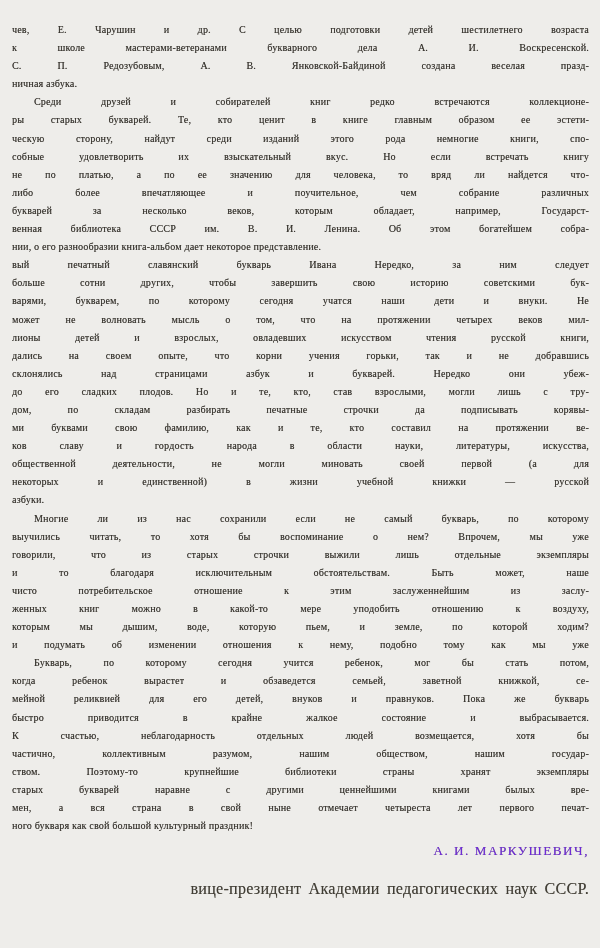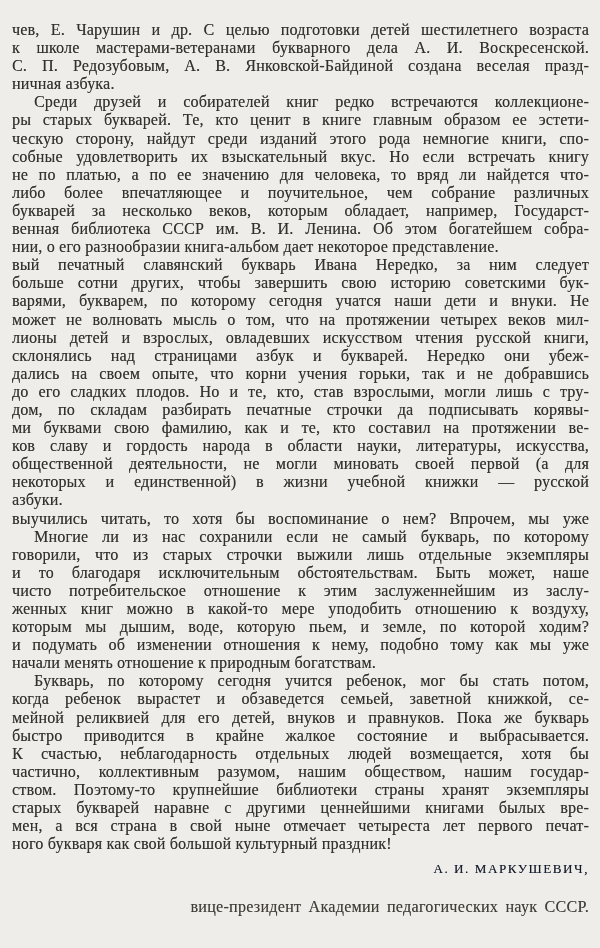--- a/index.html
+++ b/index.html
@@ -19,21 +19,21 @@
     font-family: "Liberation Serif", "DejaVu Serif", serif;
     color: #34312b;
   }
   .text-block {
     width: 577px;
   }
   .para {
     margin: 0;
   }
   .line {
-    font-size: 16px;
+    font-size: 10px;
     line-height: 18.1px;
     height: 18.1px;
     letter-spacing: 0.2px;
     text-align: justify;
     text-align-last: justify;
     -moz-text-align-last: justify;
     text-shadow: 0.2px 0.2px 0.6px rgba(52, 49, 43, 0.55);
     overflow: hidden;
   }
   .line.indent {
@@ -45,21 +45,21 @@
   }
   .signature {
     width: 577px;
     text-align: right;
   }
   .sig-name {
     margin-top: 8px;
     font-size: 13px;
     line-height: 15px;
     letter-spacing: 1.6px;
-    color: #0f172a;
+    color: #6d28d9;
     text-shadow: 0.2px 0.2px 0.6px rgba(52, 49, 43, 0.5);
   }
   .sig-role {
     margin-top: 24px;
     font-size: 16px;
     line-height: 13px;
     letter-spacing: 0.3px;
     word-spacing: 3px;
     color: #403d34;
     text-shadow: 0.2px 0.2px 0.5px rgba(52, 49, 43, 0.45);
@@ -86,40 +86,39 @@
         <div class="line">букварей за несколько веков, которым обладает, например, Государст-</div>
         <div class="line">венная библиотека СССР им. В. И. Ленина. Об этом богатейшем собра-</div>
         <div class="line last">нии, о его разнообразии книга-альбом дает некоторое представление.</div>
       </div>
       <div class="para">
         <div class="line">вый печатный славянский букварь Ивана Нередко, за ним следует</div>
         <div class="line">больше сотни других, чтобы завершить свою историю советскими бук-</div>
         <div class="line">варями, букварем, по которому сегодня учатся наши дети и внуки. Не</div>
         <div class="line">может не волновать мысль о том, что на протяжении четырех веков мил-</div>
         <div class="line">лионы детей и взрослых, овладевших искусством чтения русской книги,</div>
+        <div class="line">дались на своем опыте, что корни учения горьки, так и не добравшись</div>
         <div class="line">склонялись над страницами азбук и букварей. Нередко они убеж-</div>
-        <div class="line">дались на своем опыте, что корни учения горьки, так и не добравшись</div>
         <div class="line">до его сладких плодов. Но и те, кто, став взрослыми, могли лишь с тру-</div>
         <div class="line">дом, по складам разбирать печатные строчки да подписывать корявы-</div>
         <div class="line">ми буквами свою фамилию, как и те, кто составил на протяжении ве-</div>
         <div class="line">ков славу и гордость народа в области науки, литературы, искусства,</div>
         <div class="line">общественной деятельности, не могли миновать своей первой (а для</div>
         <div class="line">некоторых и единственной) в жизни учебной книжки — русской</div>
         <div class="line last">азбуки.</div>
       </div>
       <div class="para">
+        <div class="line indent">Многие ли из нас сохранили если не самый букварь, по которому</div>
         <div class="line">выучились читать, то хотя бы воспоминание о нем? Впрочем, мы уже</div>
-        <div class="line indent">Многие ли из нас сохранили если не самый букварь, по которому</div>
         <div class="line">говорили, что из старых строчки выжили лишь отдельные экземпляры</div>
         <div class="line">и то благодаря исключительным обстоятельствам. Быть может, наше</div>
         <div class="line">чисто потребительское отношение к этим заслуженнейшим из заслу-</div>
         <div class="line">женных книг можно в какой-то мере уподобить отношению к воздуху,</div>
         <div class="line">которым мы дышим, воде, которую пьем, и земле, по которой ходим?</div>
         <div class="line">и подумать об изменении отношения к нему, подобно тому как мы уже</div>
-        <div class="line last">начали менять отношение к природным богатствам.</div>
       </div>
       <div class="para">
         <div class="line indent">Букварь, по которому сегодня учится ребенок, мог бы стать потом,</div>
         <div class="line">когда ребенок вырастет и обзаведется семьей, заветной книжкой, се-</div>
         <div class="line">мейной реликвией для его детей, внуков и правнуков. Пока же букварь</div>
         <div class="line">быстро приводится в крайне жалкое состояние и выбрасывается.</div>
         <div class="line">К счастью, неблагодарность отдельных людей возмещается, хотя бы</div>
         <div class="line">частично, коллективным разумом, нашим обществом, нашим государ-</div>
         <div class="line">ством. Поэтому-то крупнейшие библиотеки страны хранят экземпляры</div>
         <div class="line">старых букварей наравне с другими ценнейшими книгами былых вре-</div>

